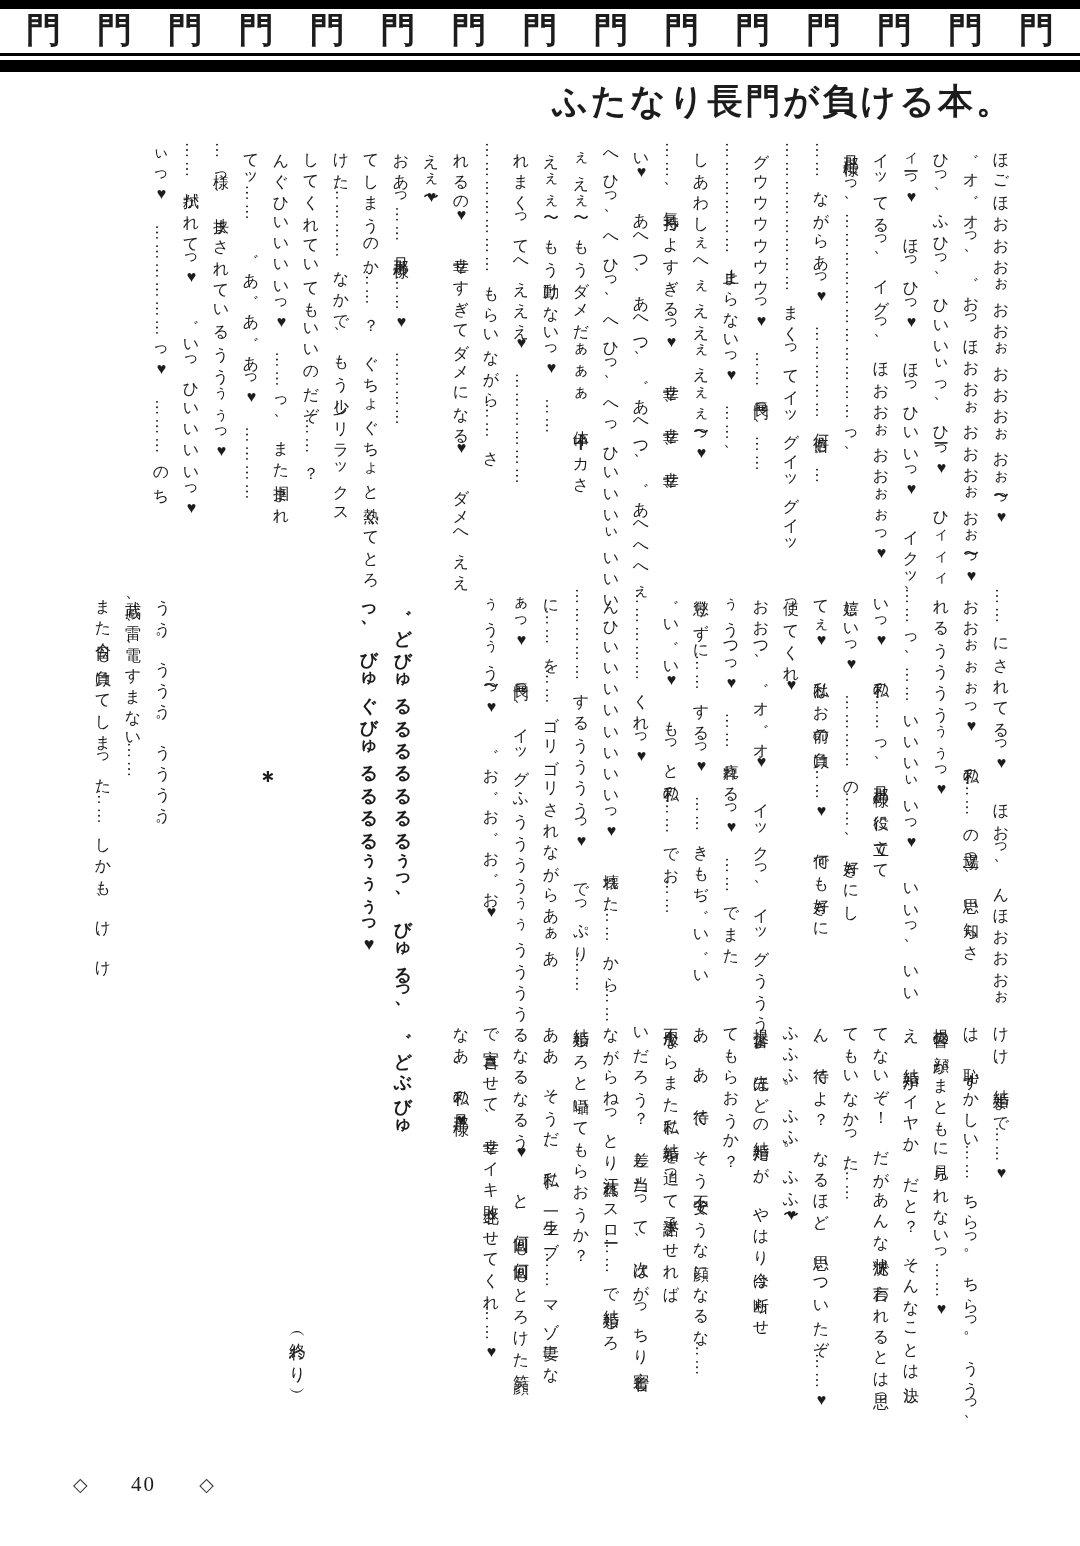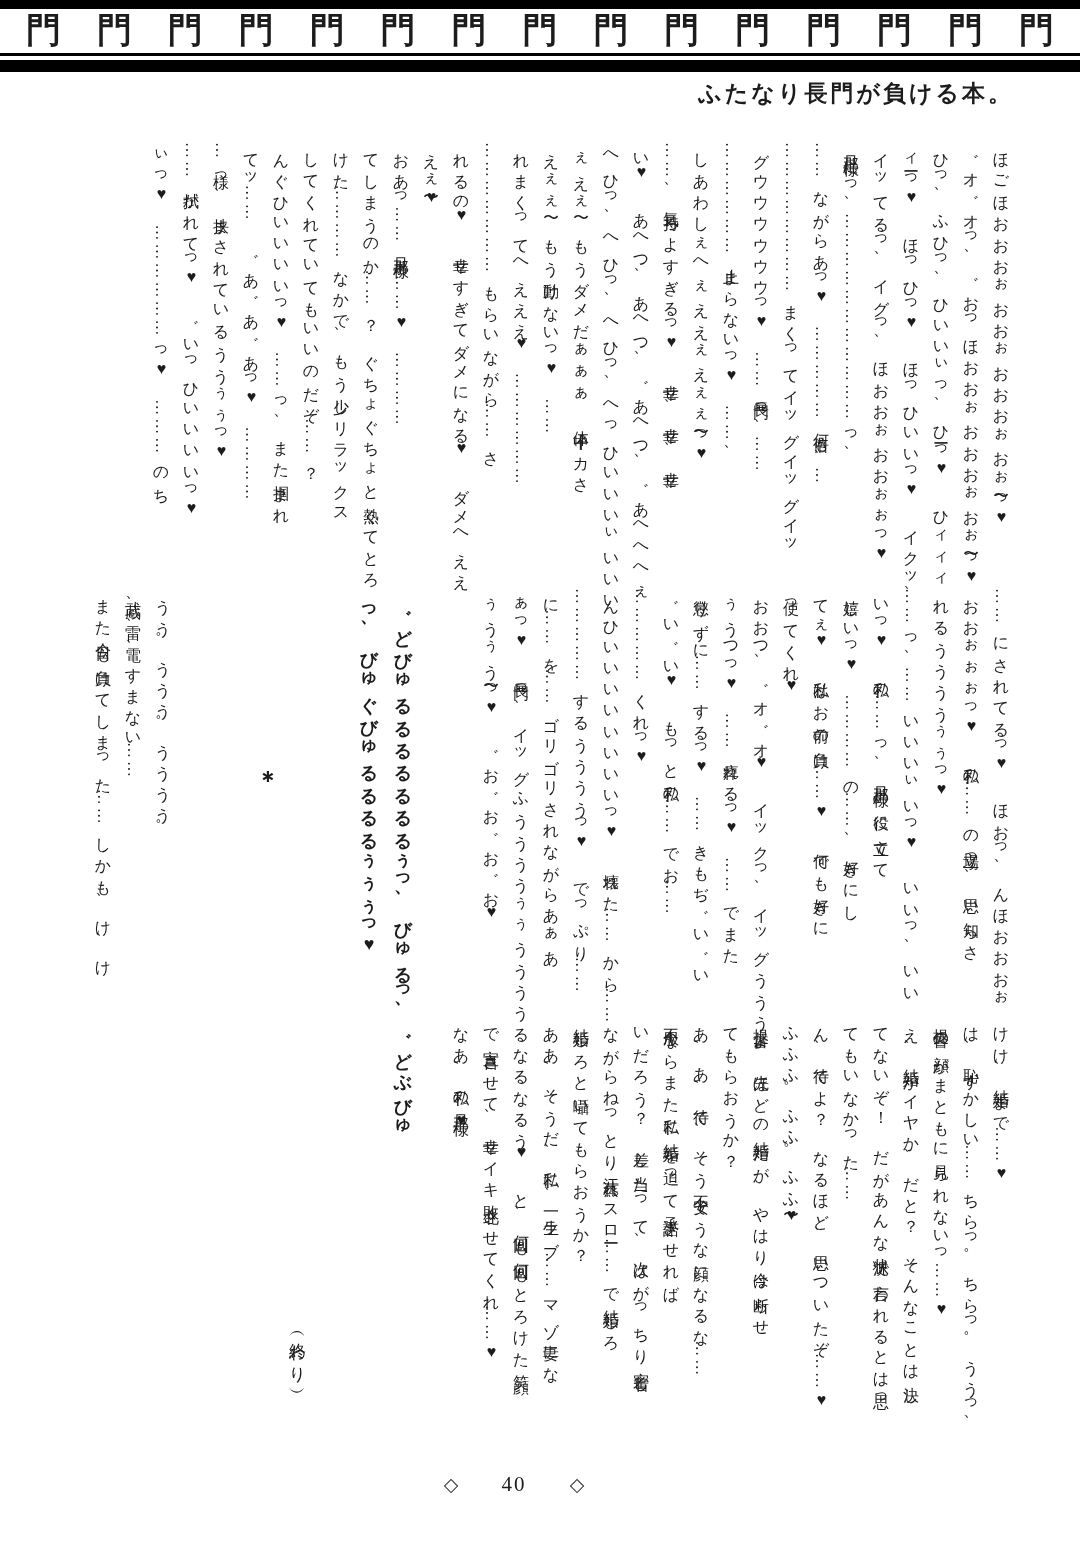--- a/index.html
+++ b/index.html
@@ -20,21 +20,21 @@
     display: flex; justify-content: space-between; align-items: center;
     padding: 0 26px;
     font-size: 35px; font-weight: bold; line-height: 1;
   }
   .bar-mid { height: 3px; background: #000; margin-top: 2px; }
   .bar-bottom { height: 12px; background: #000; margin-top: 4px; }
 
   
   .title {
     position: absolute; top: 78px; right: 66px;
-    font-size: 23px; letter-spacing: 3px; font-weight: 600;
+    font-size: 35px; letter-spacing: 3px; font-weight: 600;
     white-space: nowrap;
   }
 
   
   .vblock {
     position: absolute;
     writing-mode: vertical-rl;
     text-orientation: mixed;
     font-size: 16px;
     letter-spacing: 3px;
@@ -58,22 +58,22 @@
 
   .end-marker {
     position: absolute; top: 1326px; left: 286px;
     writing-mode: vertical-rl; text-orientation: mixed;
     font-size: 17px; letter-spacing: 3px;
   }
 
   
   .page-number-row {
     position: absolute; top: 1472px; left: 0; width: 1028px;
-    text-align: center;
     font-size: 21px;
+    padding-left: 35px;
   }
   .page-number-row .diamond { font-size: 19px; color: #333; margin: 0 38px; }
   .page-number-row .num { letter-spacing: 2px; }
 </style>
 </head>
 <body>
 
 <div class="header">
   <div class="bar-top"></div>
   <div class="glyph-row">

